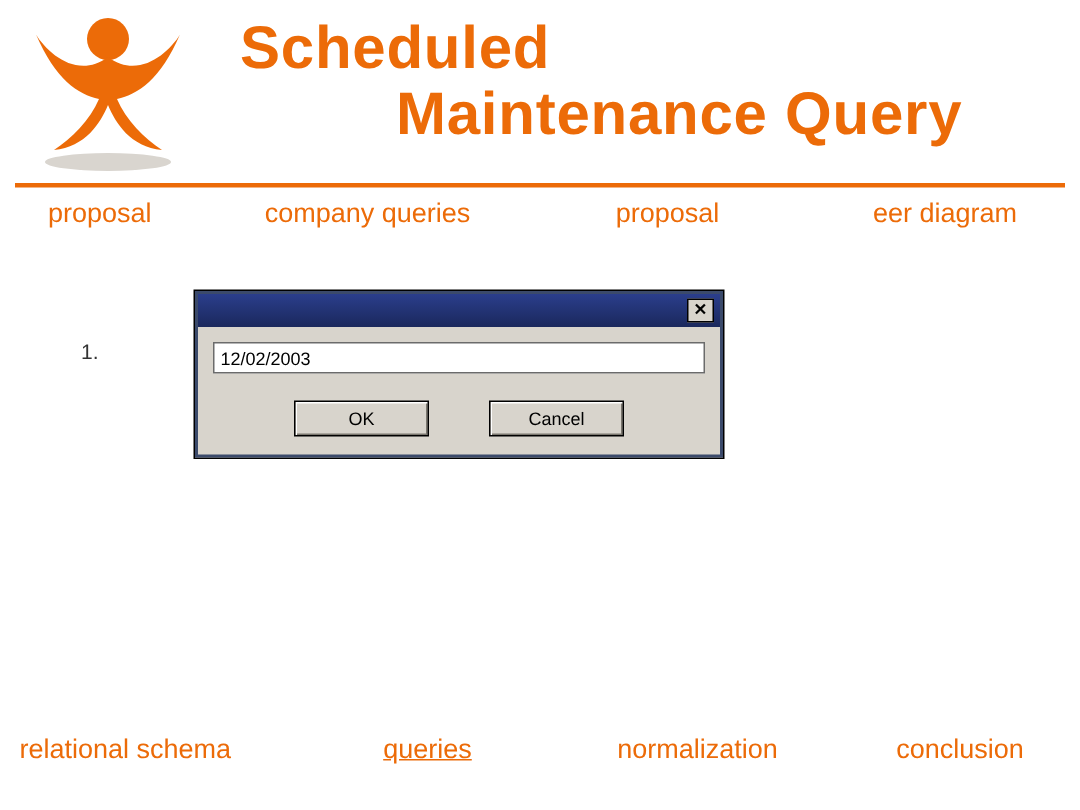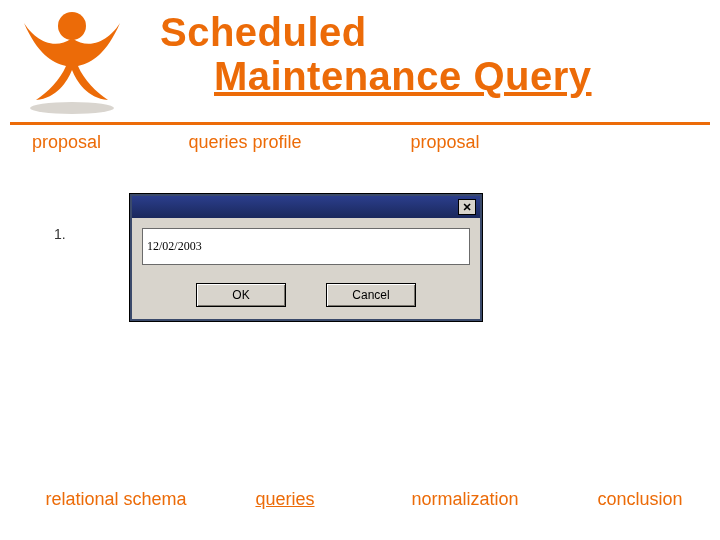--- a/index.html
+++ b/index.html
@@ -2,37 +2,37 @@
 <html><head>
 <meta charset="utf-8">
 <style>
   * { box-sizing: border-box; margin: 0; padding: 0; }
   html, body { width: 720px; height: 540px; font-family: "Trebuchet MS", Verdana, sans-serif; background: #fff; overflow: hidden; }
   .slide { position: relative; width: 720px; height: 540px; border-radius: 29px; }
 
   .logo { position: absolute; left: 12px; top: 8px; width: 120px; height: 110px; }
 
   .title { position: absolute; left: 160px; top: 10px; color: #ec6b08; font-weight: bold; font-size: 40px; line-height: 1.1; letter-spacing: 0.5px; }
-  .title .line2 { margin-left: 54px; text-decoration: underline; }
+  .title .line2 { margin-left: 104px; }
   .title-rule { position: absolute; left: 10px; top: 122px; width: 700px; height: 3px; background: #ec6b08; }
 
   .nav-top { position: absolute; top: 132px; left: 0; width: 720px; display: flex; }
   .nav-bottom { position: absolute; bottom: 30px; left: 0; width: 720px; display: flex; }
   .nav-item { font-size: 18px; color: #ec6b08; text-align: center; }
   .nav-item.active { text-decoration: underline; }
 
   .num { position: absolute; left: 54px; top: 226px; font-size: 14px; color: #333; }
 
   .dialog { position: absolute; left: 130px; top: 194px; width: 352px; border: 2px solid #3b4a6b; background: #d8d4cc; font-family: Tahoma, Verdana, sans-serif; font-size: 12px; box-shadow: 0 0 0 1px #000; }
   .dlg-titlebar { display: flex; align-items: center; background: linear-gradient(#2b3e8c, #1a285c); color: #fff; font-weight: bold; padding: 3px 4px 3px 8px; font-size: 13px; }
   .dlg-titlebar .spacer { flex: 1; }
   .dlg-close { width: 18px; height: 16px; background: #d8d4cc; border: 1px solid #000; color: #000; display: flex; align-items: center; justify-content: center; font-weight: bold; font-size: 11px; line-height: 1; cursor: default; }
   .dlg-body { padding: 10px 10px 12px 10px; }
   .dlg-label { margin: 2px 0 6px 2px; color: #000; }
-  .dlg-input { width: 100%; height: 37px; border: 1px solid #6b6b6b; background: #fff; padding: 1px 4px; font-family: Liberation Serif, serif; font-size: 12px; }
+  .dlg-input { width: 100%; height: 21px; border: 1px solid #6b6b6b; background: #fff; padding: 1px 4px; font-family: Liberation Sans, sans-serif; font-size: 12px; }
   .dlg-buttons { display: flex; justify-content: center; gap: 40px; margin-top: 18px; }
   .dlg-btn { width: 90px; height: 24px; background: #d8d4cc; border: 1px solid #000; box-shadow: inset 1px 1px 0 #fff, inset -1px -1px 0 #7a766e; font-family: Tahoma, sans-serif; font-size: 12px; cursor: default; text-align: center; line-height: 22px; }
 </style>
 </head>
 <body>
 
 <div class="slide">
 
   <svg class="logo" viewBox="0 0 120 110">
     <circle cx="60" cy="18" r="14" fill="#ec6b08"></circle>
@@ -41,40 +41,41 @@
   </svg>
 
   <div class="title">
     <div>Scheduled</div>
     <div class="line2">Maintenance Query</div>
   </div>
   <div class="title-rule"></div>
 
   <div class="nav-top">
     <div class="nav-item" style="width:140px;text-align:left;padding-left:32px">proposal</div>
-    <div class="nav-item" style="width:210px">queries profile</div>
+    <div class="nav-item" style="width:210px">company queries</div>
     <div class="nav-item" style="width:190px">proposal</div>
+    <div class="nav-item" style="width:180px">eer diagram</div>
   </div>
 
   <div class="num">1.</div>
 
   <div class="dialog">
     <div class="dlg-titlebar">
       <span class="spacer"></span>
       <span class="dlg-close">✕</span>
     </div>
     <div class="dlg-body">
       <input class="dlg-input" type="text" value="12/02/2003" style="">
       <div class="dlg-buttons">
         <div class="dlg-btn">OK</div>
         <div class="dlg-btn">Cancel</div>
       </div>
     </div>
   </div>
 
   <div class="nav-bottom">
-    <div class="nav-item" style="width:200px;text-align:center;padding-left:32px">relational schema</div>
+    <div class="nav-item" style="width:200px;text-align:left;padding-left:13px">relational schema</div>
     <div class="nav-item active" style="width:170px">queries</div>
     <div class="nav-item" style="width:190px">normalization</div>
     <div class="nav-item" style="width:160px">conclusion</div>
   </div>
 
 </div>
 
 </body></html>

